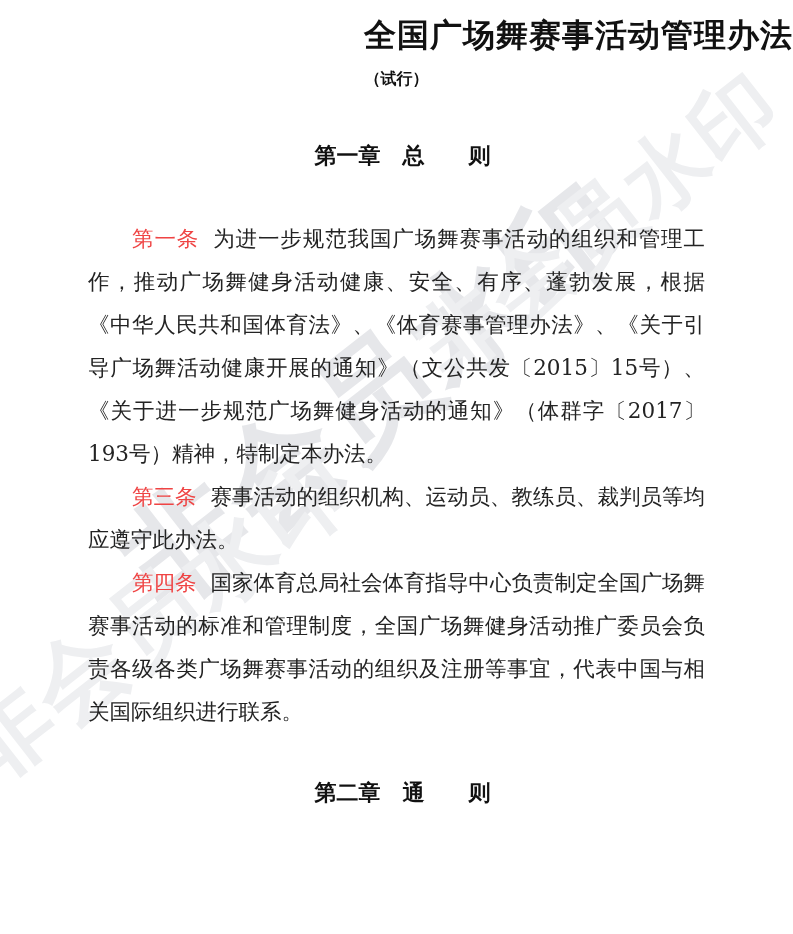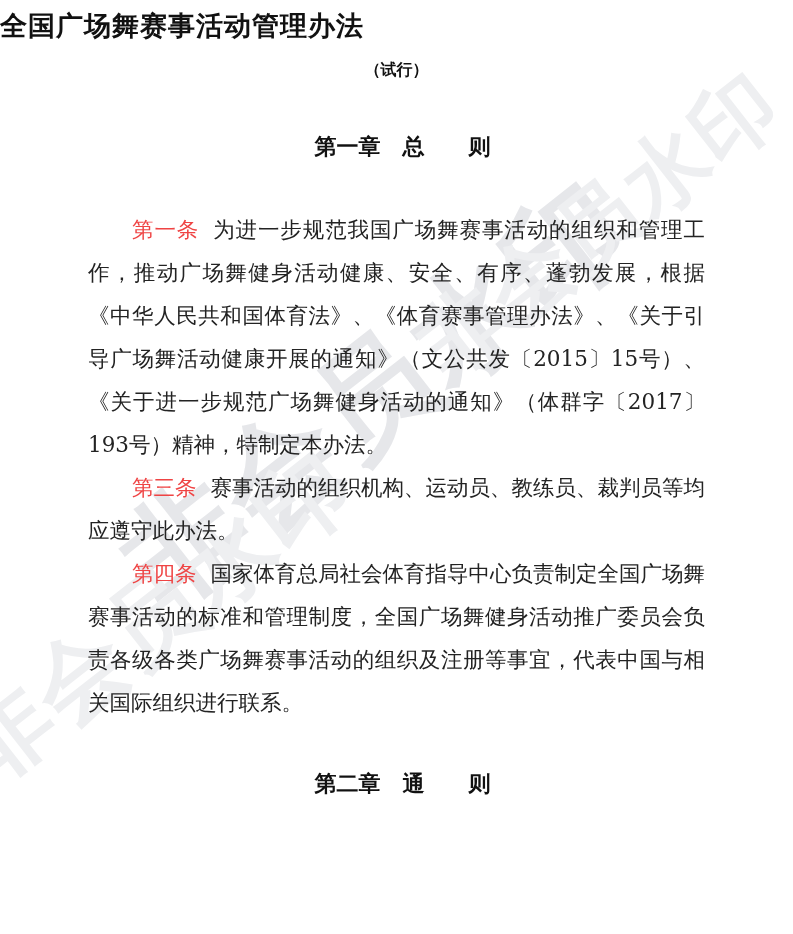--- a/index.html
+++ b/index.html
@@ -67,27 +67,27 @@
     color: #eeeff1;
   }
 
   
   #content {
     position: relative;
     z-index: 2;
   }
 
   .doc-title {
-    text-align: left;
+    text-align: right;
     font-family: "DejaVu Sans", "Liberation Sans", sans-serif;
     font-weight: 700;
-    font-size: 27px;
+    font-size: 32px;
     letter-spacing: 1px;
     margin: 0;
-    padding-top: 9px;
+    padding-top: 18px;
     line-height: 34px;
     color: #111;
   }
   .doc-subtitle {
     text-align: center;
     font-family: Liberation Sans, sans-serif;
     font-weight: 700;
     font-size: 16px;
     margin: 0;
     padding-top: 12px;

